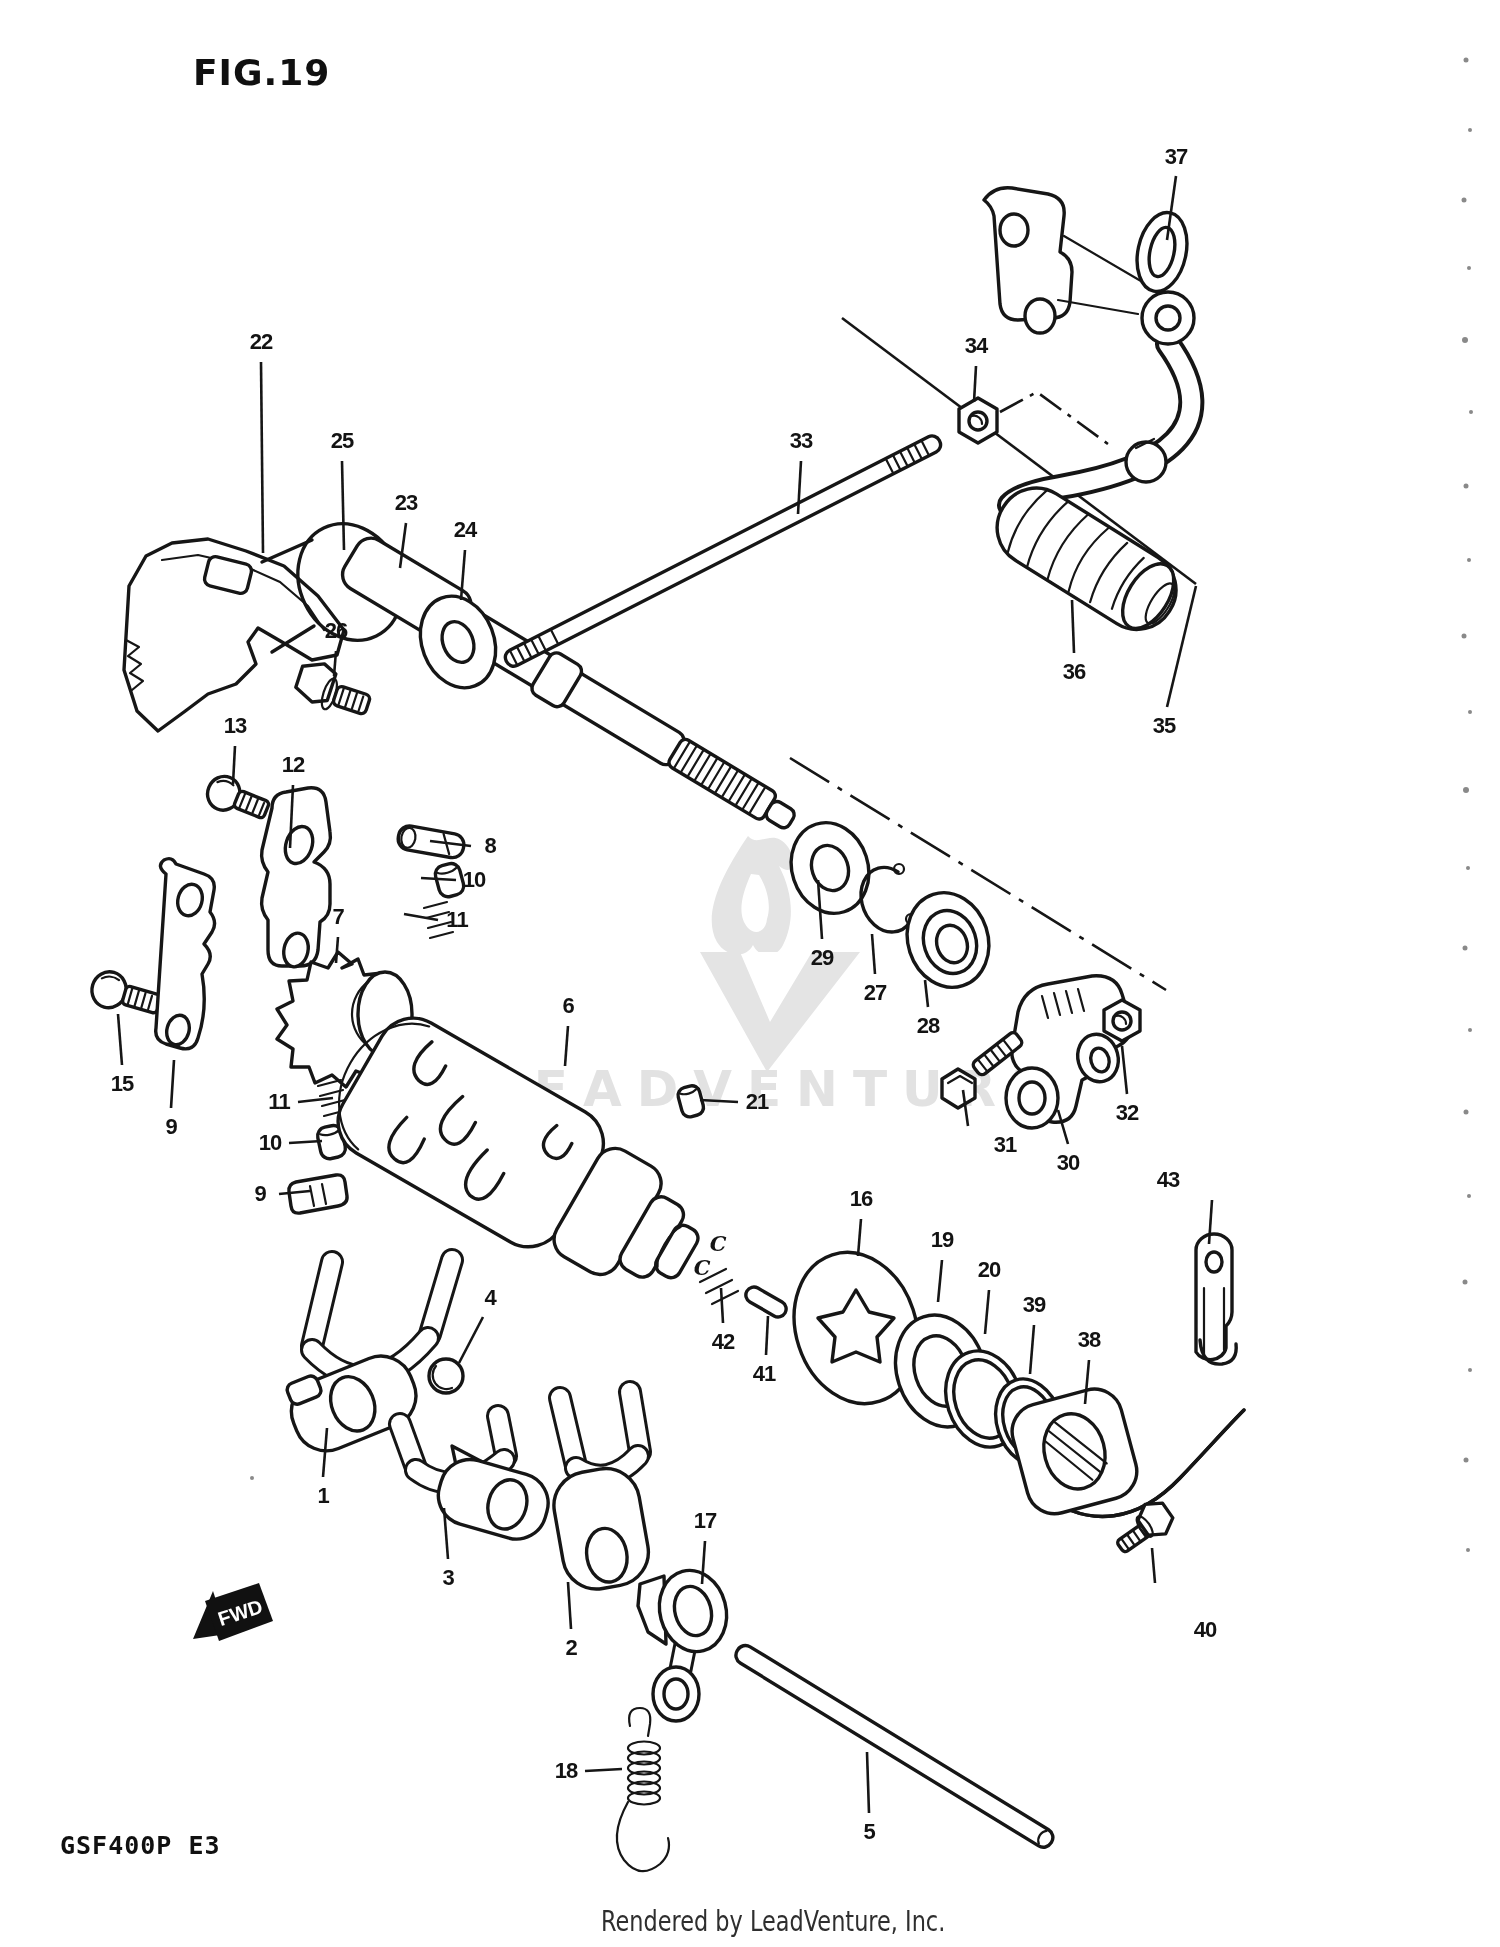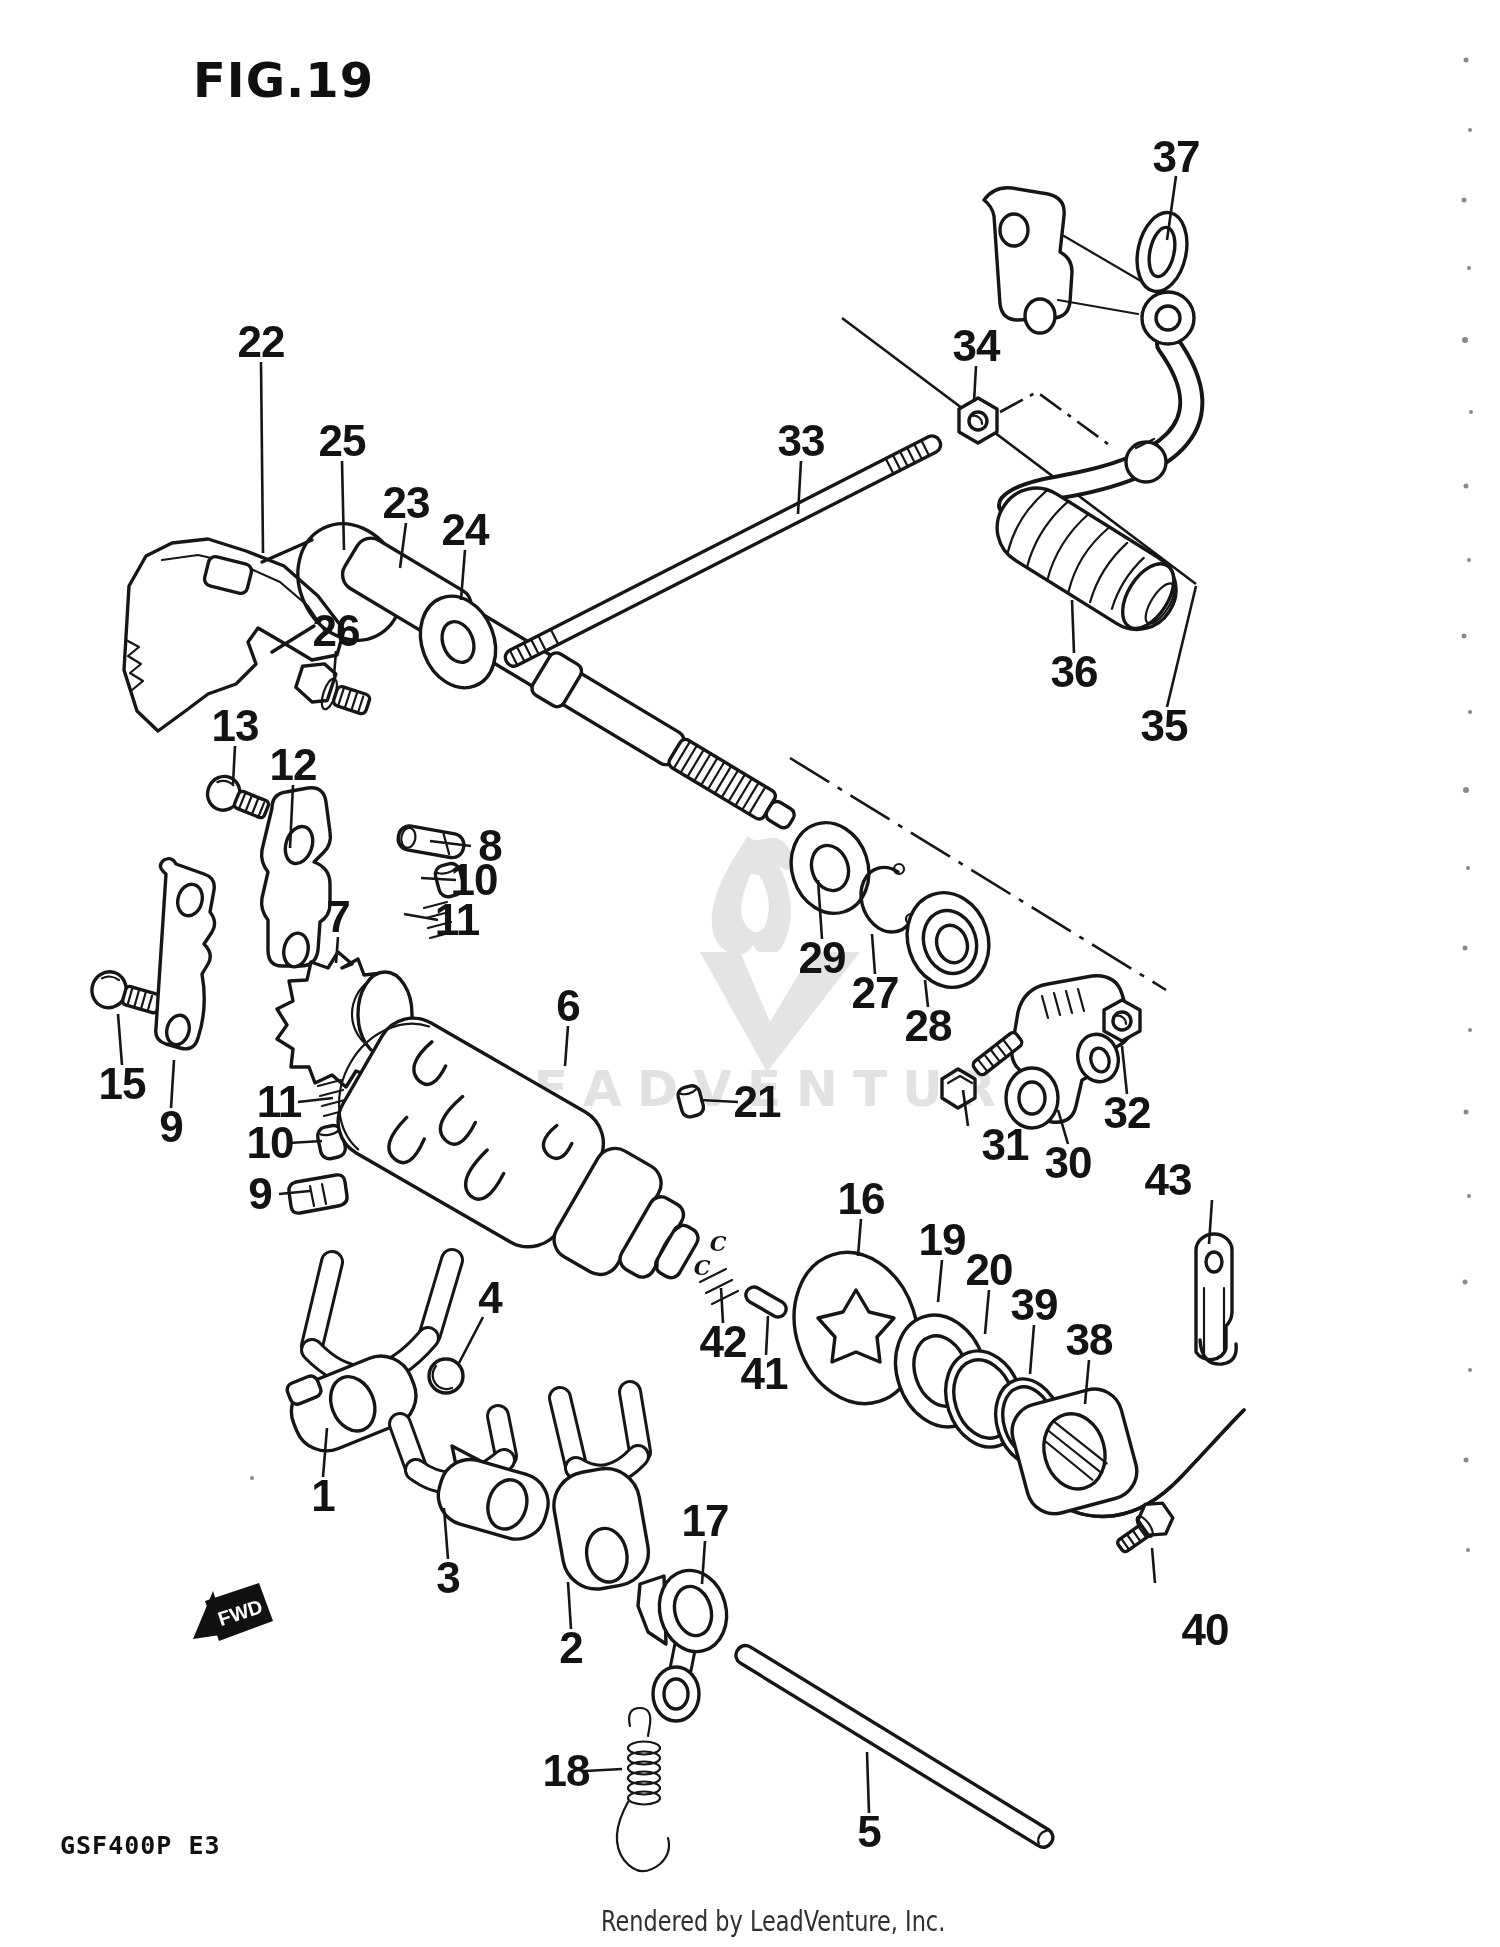--- a/index.html
+++ b/index.html
@@ -1,28 +1,28 @@
 <!DOCTYPE html>
 <html><head>
 <meta charset="utf-8">
 <style>
   html,body{margin:0;padding:0;background:#888;}
   .page{position:relative;width:1500px;height:1947px;margin:0 auto;background:#ffffff;overflow:hidden;
         font-family:"Liberation Sans",sans-serif;}
   .layer{position:absolute;left:0;top:0;width:1500px;height:1947px;}
   .fig-title{position:absolute;left:193px;top:52px;font-family:"DejaVu Sans",sans-serif;
-             font-weight:800;font-size:48px;letter-spacing:1px;color:#101010;}
+             font-weight:800;font-size:36px;letter-spacing:1px;color:#101010;}
   .watermark-text{position:absolute;left:487px;top:1060px;font-family:"DejaVu Sans",sans-serif;
              font-weight:bold;font-size:50px;letter-spacing:15px;color:#e2e2e2;white-space:nowrap;}
   .model-code{position:absolute;left:60px;top:1831px;font-family:"DejaVu Sans Mono",monospace;
              font-weight:bold;font-size:25px;letter-spacing:1px;color:#101010;}
   .footer-credit{position:absolute;left:601px;top:1905px;font-family:"DejaVu Sans",sans-serif;
              font-size:28px;color:#2e2e2e;transform:scaleX(.8);transform-origin:left top;white-space:nowrap;}
   .callout{position:absolute;transform:translate(-50%,-50%);font-family:"Liberation Sans",sans-serif;
-             font-weight:bold;font-size:44px;letter-spacing:-1px;color:#131313;white-space:nowrap;}
+             font-weight:bold;font-size:22px;letter-spacing:-1px;color:#131313;white-space:nowrap;}
   .cmark{position:absolute;transform:translate(-50%,-50%);font-family:"DejaVu Serif",serif;
              font-style:italic;font-weight:bold;font-size:21px;color:#151515;}
   svg .p{fill:#ffffff;stroke:#161616;stroke-width:3.4;stroke-linejoin:round;}
   svg .l{fill:none;stroke:#161616;stroke-width:3.4;stroke-linecap:round;stroke-linejoin:round;}
   svg .t{stroke-width:2.2;}
   svg .tube{fill:none;stroke:#161616;stroke-width:26;stroke-linecap:round;}
   svg .tube2{fill:none;stroke:#161616;stroke-width:24;stroke-linecap:round;}
   svg .tubein{fill:none;stroke:#ffffff;stroke-width:18;stroke-linecap:round;}
   svg .wm{fill:#e4e4e4;stroke:none;}
   svg .wmw{fill:#ffffff;stroke:none;}

